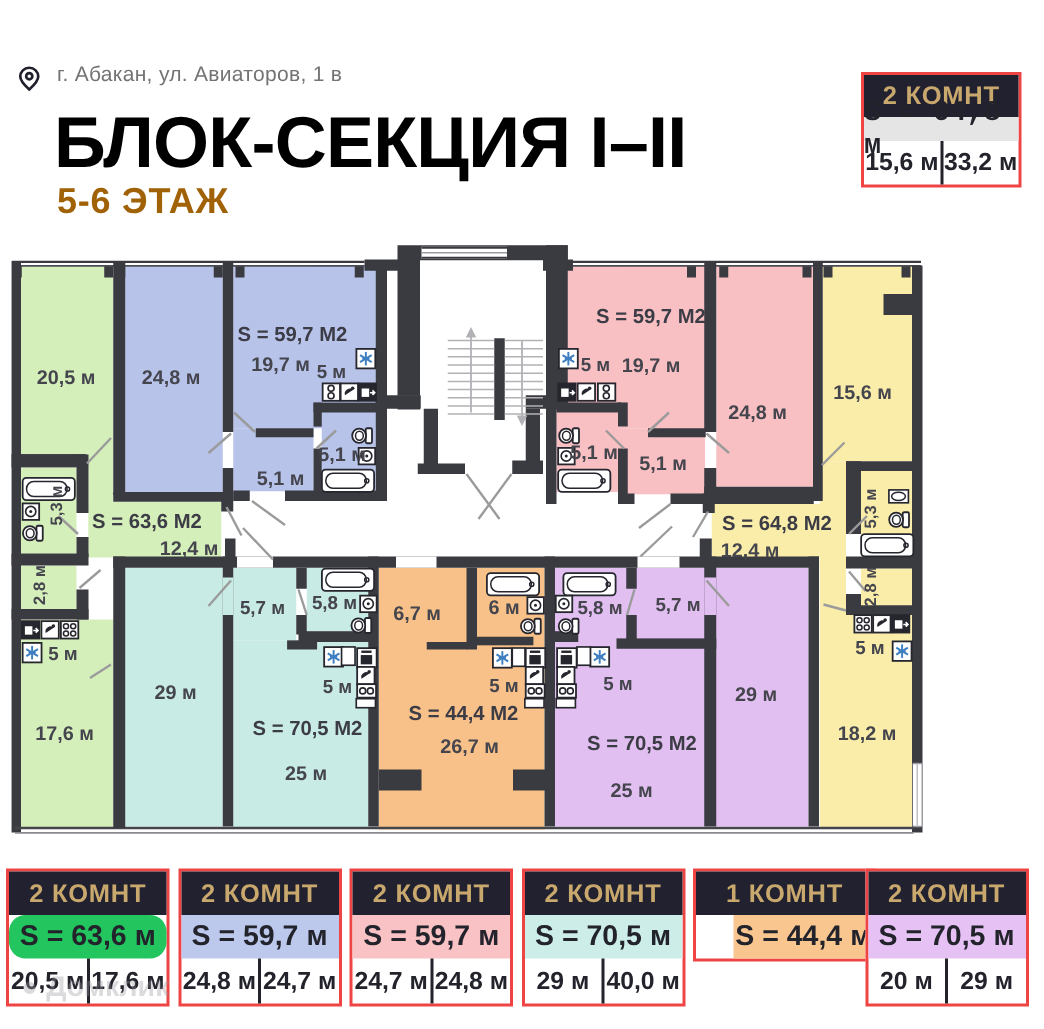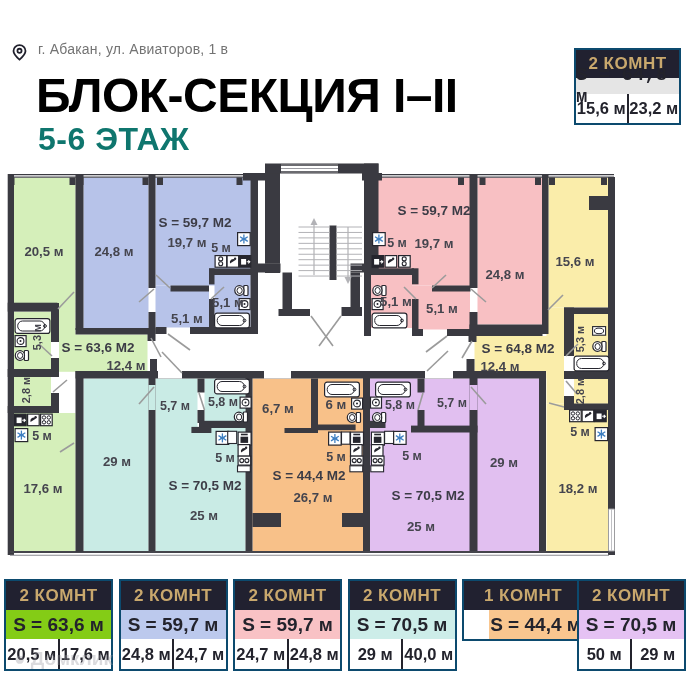--- a/index.html
+++ b/index.html
@@ -1,21 +1,21 @@
 <!DOCTYPE html>
 <html><head>
 <meta charset="utf-8">
 <style>
   html,body{margin:0;padding:0;background:#fff;}
   .page{position:relative;width:696px;height:686px;background:#fff;font-family:"Liberation Sans",sans-serif;overflow:hidden;}
   .abs{position:absolute;}
   .addr{left:38px;top:41px;font-size:14px;color:#737373;letter-spacing:.2px;}
   .title{left:36px;top:68px;font-size:48px;font-weight:800;color:#000000;letter-spacing:-.5px;}
-  .sub{left:38px;top:121px;font-size:32px;font-weight:600;color:#0f766e;letter-spacing:.5px;}
-  .badge{position:absolute;border:2px solid #0c4a6e;background:#fff;box-sizing:border-box;}
+  .sub{left:38px;top:121px;font-size:24px;font-weight:600;color:#a16207;letter-spacing:.5px;}
+  .badge{position:absolute;border:2px solid #ef4444;background:#fff;box-sizing:border-box;}
   .bhead{height:29px;background:#212130;color:#c9a86d;font-size:17px;font-weight:700;display:flex;align-items:center;justify-content:center;letter-spacing:.5px;}
   .bband{height:29px;font-size:19px;font-weight:800;color:#23232c;display:flex;align-items:center;justify-content:center;}
   .bcells{display:flex;height:30px;font-size:16.5px;font-weight:700;color:#23232c;}
   .bcells div{flex:1;display:flex;align-items:center;justify-content:center;}
   .bcells div+div{border-left:2px solid #23232c;}
   .wm{left:14px;top:648px;font-size:19px;color:#9a9aa2;opacity:.35;font-weight:600;}
 </style>
 </head>
 <body>
 <div class="page">
@@ -29,21 +29,21 @@
 
   <div class="abs title">БЛОК-СЕКЦИЯ I–II</div>
 
   <div class="abs sub">5-6 ЭТАЖ</div>
 
   <div class="badge" style="left:574px;top:48px;width:107px;">
     <div class="bhead" style="height:28px;">2 КОМНТ</div>
     <div class="bband" style="height:16px;background:#e5e5e5;font-family:Liberation Mono, monospace;">S = 64,8 м</div>
     <div class="bcells" style="height:29px;">
         <div>15,6 м</div>
-        <div>23,2 м</div>
+        <div>33,2 м</div>
       </div>
   </div>
 
 <svg class="abs" style="left:0;top:0" width="696" height="686" viewBox="0 0 696 686">
 <defs>
 <g id="tub">
           <rect x="0.6" y="0.6" width="34.8" height="14.8" rx="2.5" fill="#fff" stroke="#26262e" stroke-width="1.2"></rect>
           <rect x="3.2" y="3" width="27" height="10" rx="4.8" fill="none" stroke="#26262e" stroke-width="1"></rect>
           <circle cx="30.5" cy="8" r="1.4" fill="none" stroke="#26262e" stroke-width="1"></circle>
         </g>
@@ -634,21 +634,21 @@
 
   <text x="504" y="467" font-size="13.2" font-weight="700" fill="#45454e" text-anchor="middle">29 м</text>
 
   <text x="428" y="500" font-size="13.5" font-weight="800" fill="#3c3c46" text-anchor="middle">S = 70,5 М2</text>
 
   <text x="421" y="531" font-size="13.2" font-weight="700" fill="#45454e" text-anchor="middle">25 м</text>
 </svg>
 
   <div class="badge" style="left:4px;top:579px;width:109px;">
     <div class="bhead">2 КОМНТ</div>
-    <div class="bband" style="background:#84cc16;">S = 63,6 м</div>
+    <div class="bband" style="background:#22c55e;border-radius:11px;">S = 63,6 м</div>
     <div class="bcells">
         <div>20,5 м</div>
         <div>17,6 м</div>
       </div>
   </div>
 
   <div class="badge" style="left:118.5px;top:579px;width:109px;">
     <div class="bhead">2 КОМНТ</div>
     <div class="bband" style="background:#bcc9ed;">S = 59,7 м</div>
     <div class="bcells">
@@ -677,19 +677,19 @@
 
   <div class="badge" style="left:462px;top:579px;width:122px;">
     <div class="bhead">1 КОМНТ</div>
     <div class="bband" style="background:#f9c68f;margin-left:25px;">S = 44,4 м</div>
   </div>
 
   <div class="badge" style="left:576.5px;top:579px;width:109px;">
     <div class="bhead">2 КОМНТ</div>
     <div class="bband" style="background:#e5c2f3;">S = 70,5 м</div>
     <div class="bcells">
-        <div>50 м</div>
+        <div>20 м</div>
         <div>29 м</div>
       </div>
   </div>
 
   <div class="abs wm">● Домклик</div>
 </div>
 
 </body></html>

